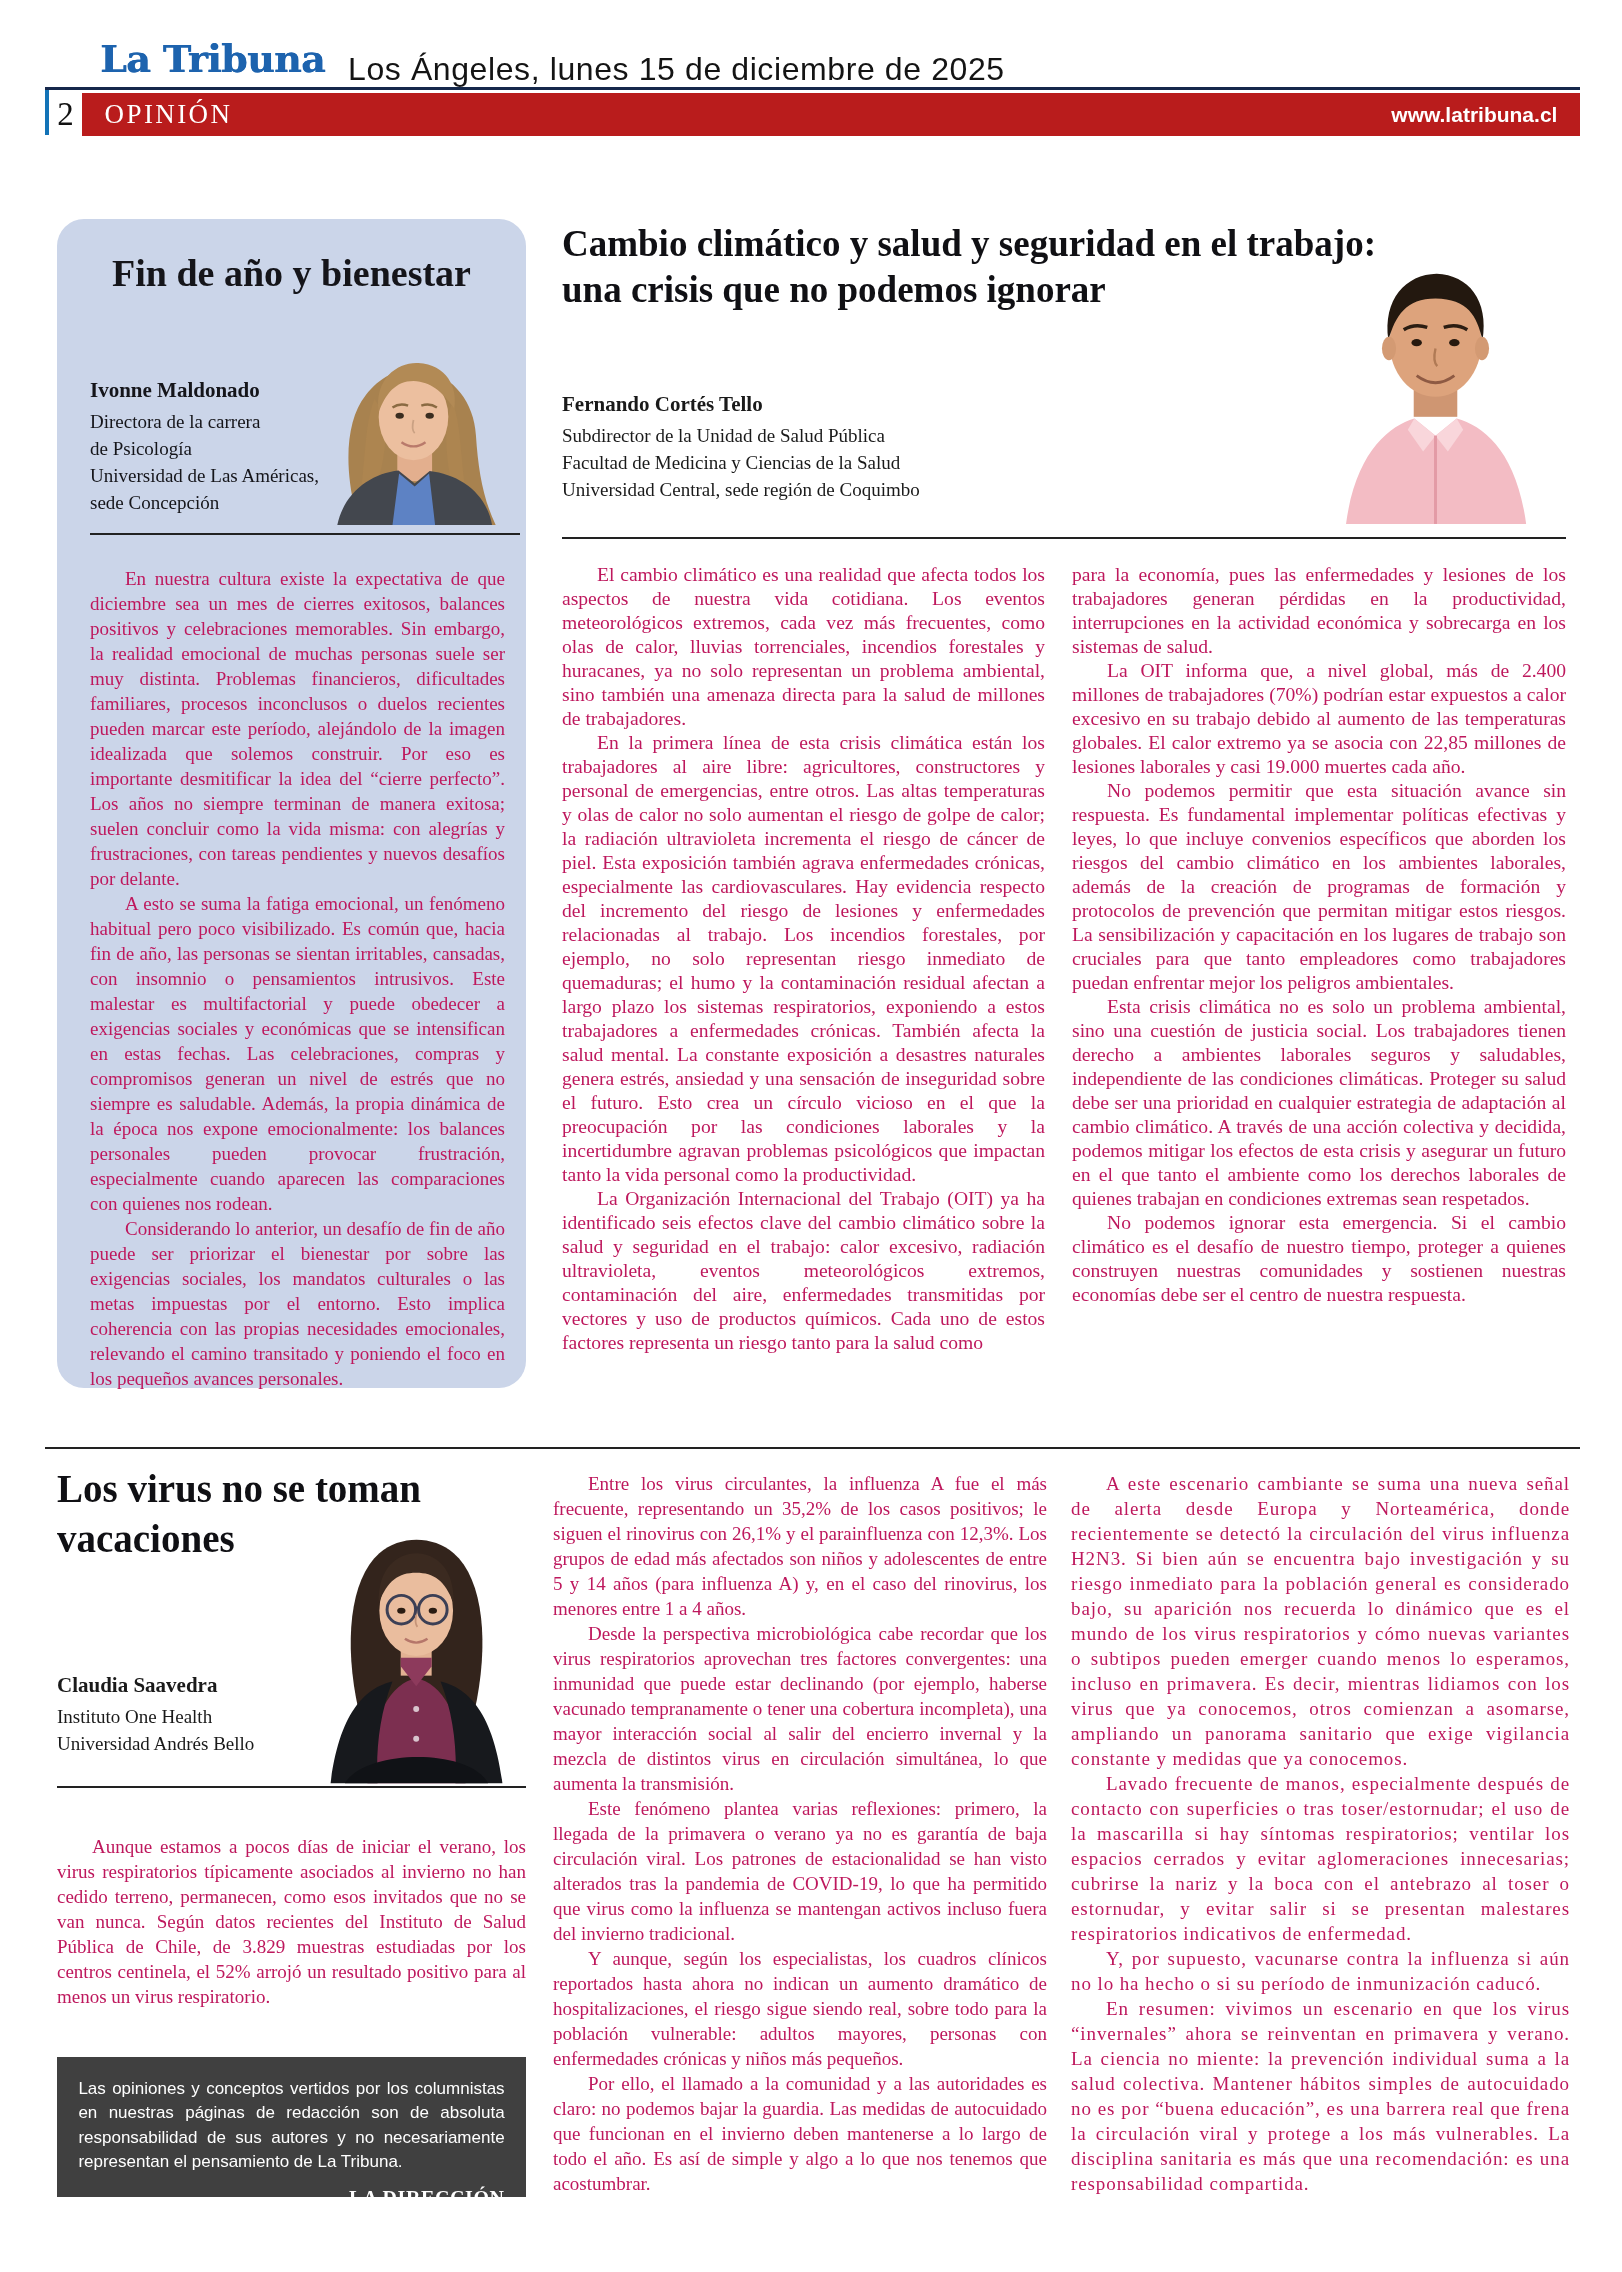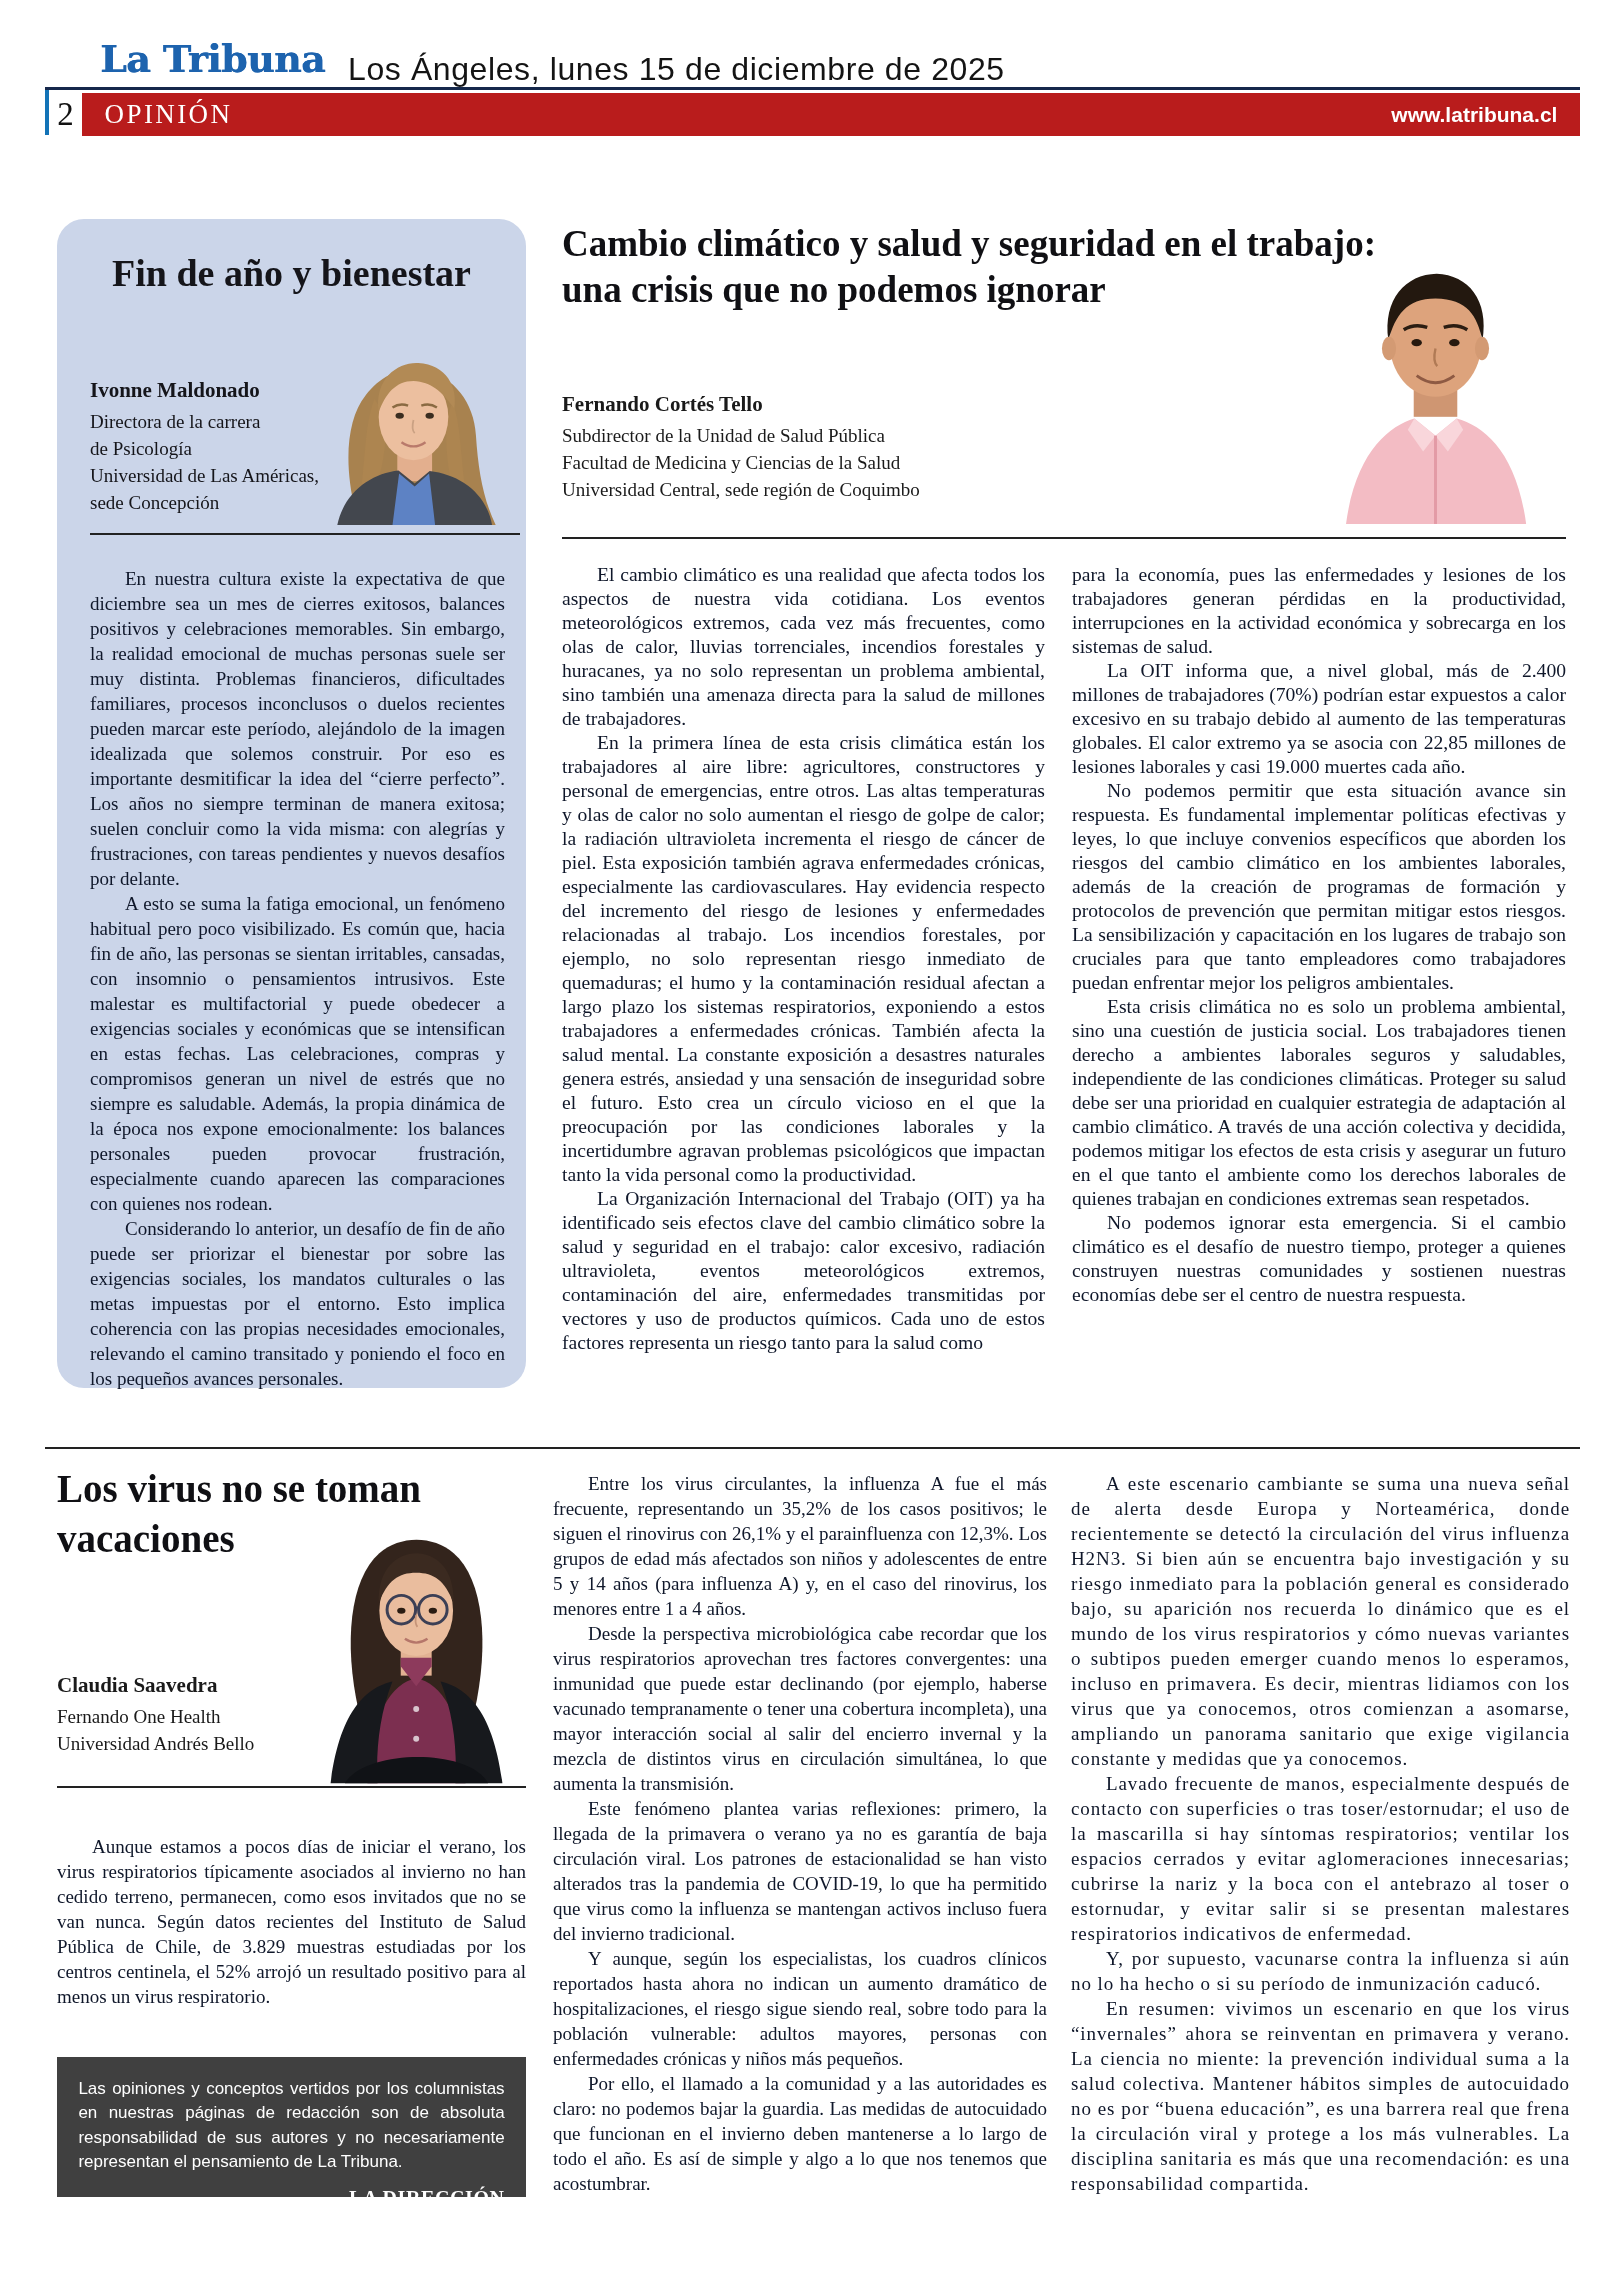--- a/index.html
+++ b/index.html
@@ -17,21 +17,21 @@
   .page-num{position:absolute;left:52px;top:92px;width:27px;height:44px;font-size:33px;
         display:flex;align-items:center;justify-content:center;color:#111;}
   .section-bar{position:absolute;left:82px;top:93px;width:1498px;height:43px;background:#b91c1c;
         display:flex;align-items:center;justify-content:space-between;padding:0 22.6px;box-sizing:border-box;}
   .section-title{color:#ffffff;font-size:27px;letter-spacing:2.4px;}
   .site-url{color:#ffffff;font-family:"Liberation Sans",sans-serif;font-weight:bold;font-size:21px;}
 
   
   .bt p{margin:0;text-indent:35px;text-align:justify;hyphens:auto;}
   .bt p.cont{text-indent:0;}
-  .bt{font-size:19px;line-height:25px;color:#0f172a;}
+  .bt{font-size:19px;line-height:25px;color:#be185d;}
   .bt-main{font-size:19.6px;line-height:24px;}
   .rule{background:#222222;height:1.8px;position:absolute;}
 
   
   .panel{position:absolute;left:57px;top:219px;width:469px;height:1169px;background:#cbd5e9;border-radius:27px;}
   .panel-title{position:absolute;left:0;top:32px;width:100%;text-align:center;
         font-size:38px;font-weight:bold;color:#15151a;}
   .panel-author{position:absolute;left:33px;top:158px;font-size:19px;line-height:27px;color:#15151a;}
   .author-name{font-weight:bold;font-size:21px;margin-bottom:3.6px;}
   .photo1{position:absolute;right:1.2px;top:126px;width:223px;height:180px;}
@@ -176,21 +176,21 @@
     <path d="M100,455 C104,342 140,286 182,279 C225,286 261,342 265,455 Z" fill="#7c2f50"></path>
     <path d="M156,258 L182,292 L208,258 L208,244 L156,244 Z" fill="#8d3a5c"></path>
     <circle cx="182" cy="330" r="5" fill="#d8c4cd"></circle>
     <circle cx="182" cy="380" r="5" fill="#d8c4cd"></circle>
     <path d="M38,455 C54,330 100,294 142,284 C120,340 114,400 117,455 Z" fill="#17191d"></path>
     <path d="M327,455 C311,330 265,294 223,284 C245,340 251,400 248,455 Z" fill="#17191d"></path>
     <path d="M62,455 C95,398 270,394 303,455 Z" fill="#101216"></path>
   </svg>
   <div class="virus-author">
     <div class="author-name">Claudia Saavedra</div>
-    <div>Fernando One Health</div>
+    <div>Instituto One Health</div>
     <div>Universidad Andrés Bello</div>
   </div>
   <div class="rule virus-rule"></div>
   <div class="virus-col1 bt">
     <p>Aunque estamos a pocos días de iniciar el verano, los virus respiratorios típicamente asociados al invierno no han cedido terreno, permanecen, como esos invitados que no se van nunca. Según datos recientes del Instituto de Salud Pública de Chile, de 3.829 muestras estudiadas por los centros centinela, el 52% arrojó un resultado positivo para al menos un virus respiratorio.</p>
   </div>
   <div class="virus-col2 bt">
     <p>Entre los virus circulantes, la influenza A fue el más frecuente, representando un 35,2% de los casos positivos; le siguen el rinovirus con 26,1% y el parainfluenza con 12,3%. Los grupos de edad más afectados son niños y adolescentes de entre 5 y 14 años (para influenza A) y, en el caso del rinovirus, los menores entre 1 a 4 años.</p>
     <p>Desde la perspectiva microbiológica cabe recordar que los virus respiratorios aprovechan tres factores convergentes: una inmunidad que puede estar declinando (por ejemplo, haberse vacunado tempranamente o tener una cobertura incompleta), una mayor interacción social al salir del encierro invernal y la mezcla de distintos virus en circulación simultánea, lo que aumenta la transmisión.</p>
     <p>Este fenómeno plantea varias reflexiones: primero, la llegada de la primavera o verano ya no es garantía de baja circulación viral. Los patrones de estacionalidad se han visto alterados tras la pandemia de COVID-19, lo que ha permitido que virus como la influenza se mantengan activos incluso fuera del invierno tradicional.</p>

